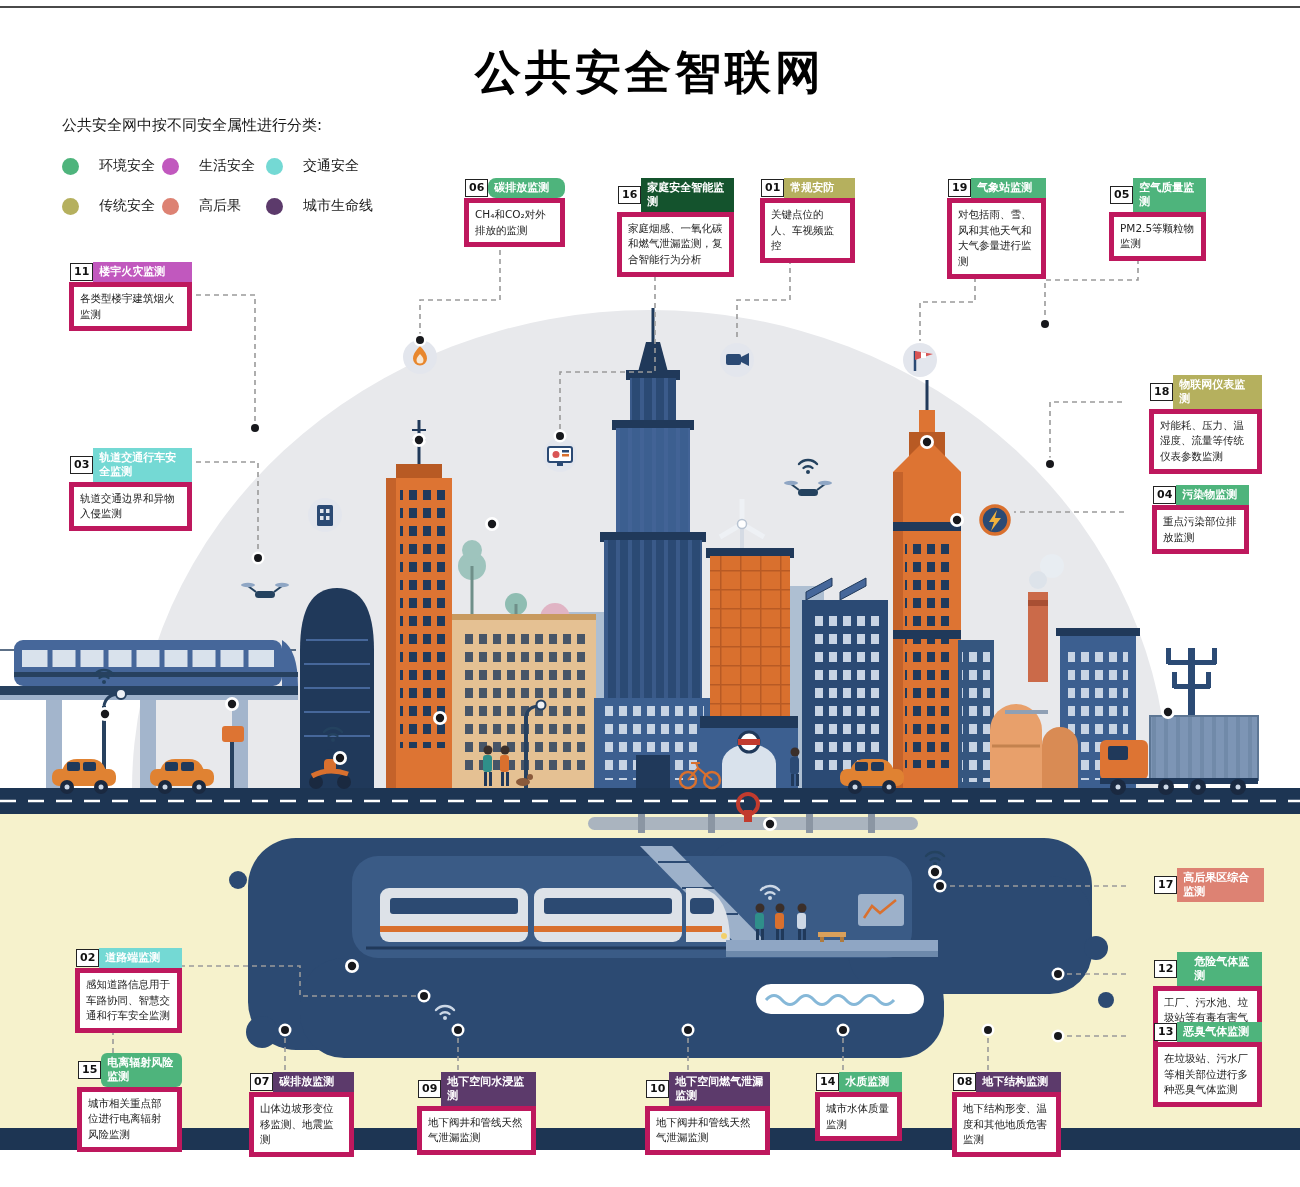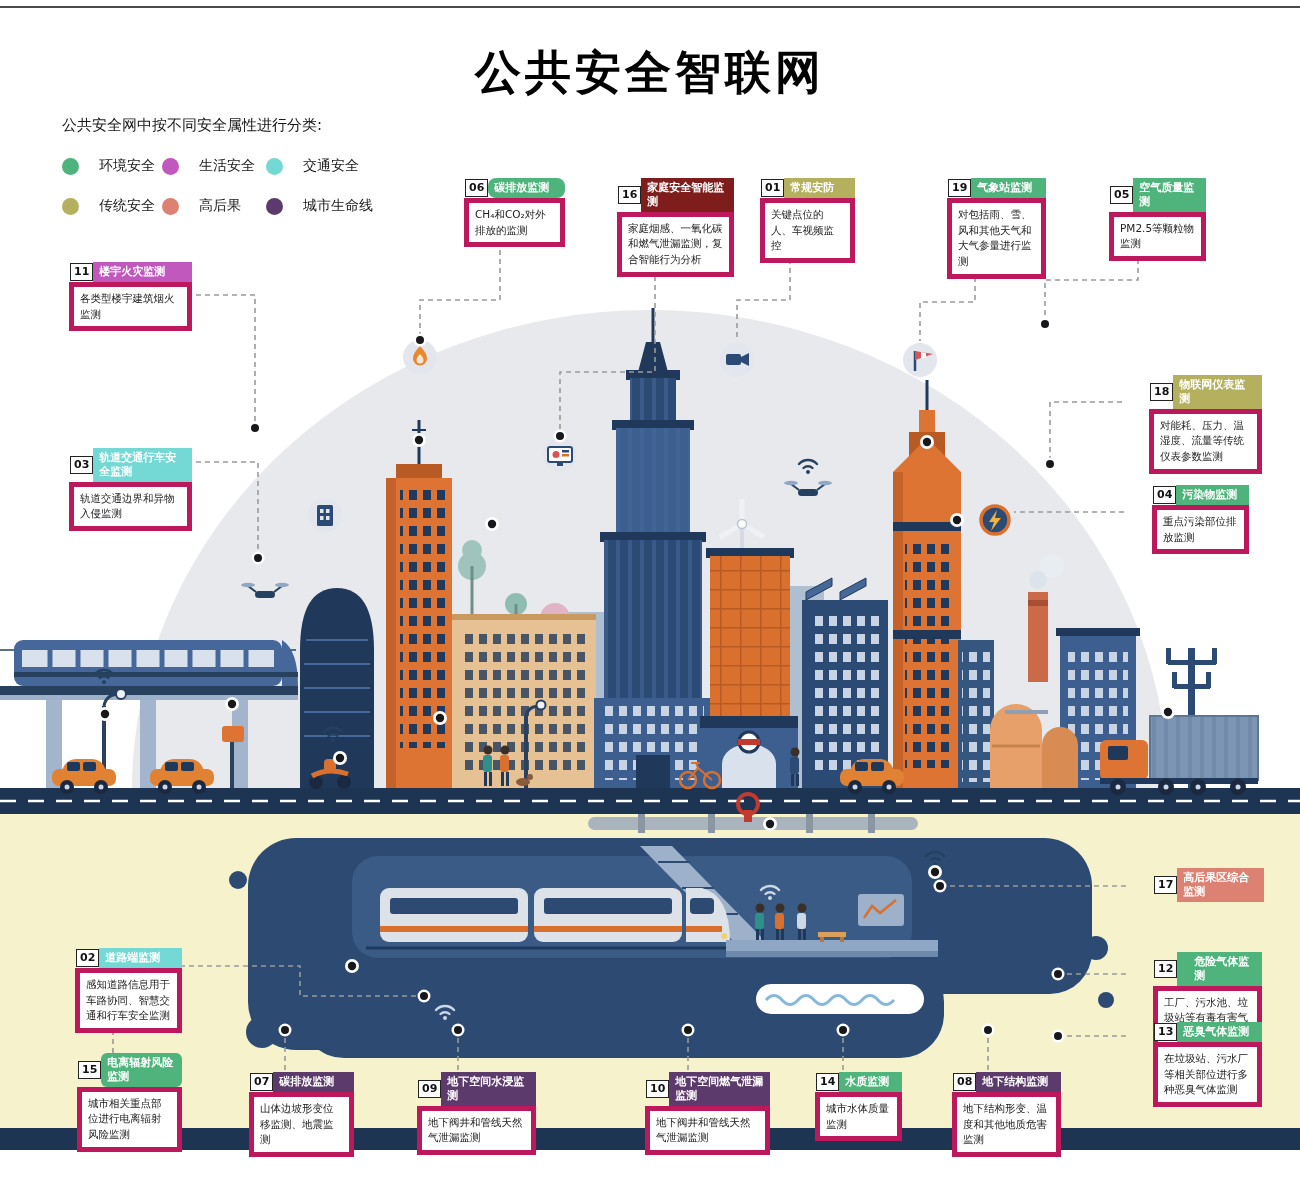--- a/index.html
+++ b/index.html
@@ -612,21 +612,21 @@
 <div class="callout" style="left:50px;top:1053px;width:132px">
   <div class="co-head">
       <span class="co-num">15</span>
       <span class="co-title" style="background: rgb(78, 180, 124); border-radius: 6px;">电离辐射风险监测</span>
     </div>
   <div class="co-desc">城市相关重点部位进行电离辐射风险监测</div>
 </div>
 <div class="callout" style="left:590px;top:178px;width:144px">
   <div class="co-head">
       <span class="co-num">16</span>
-      <span class="co-title" style="background: #7f1d1d;">家庭安全智能监测</span>
+      <span class="co-title" style="background: #14532d;">家庭安全智能监测</span>
     </div>
   <div class="co-desc">家庭烟感、一氧化碳和燃气泄漏监测，复合智能行为分析</div>
 </div>
 <div class="callout" style="left:1126px;top:868px;width:138px">
   <div class="co-head">
       <span class="co-num">17</span>
       <span class="co-title" style="background: rgb(221, 130, 115);">高后果区综合监测</span>
     </div>
 </div>
 <div class="callout" style="left:1122px;top:375px;width:140px">

